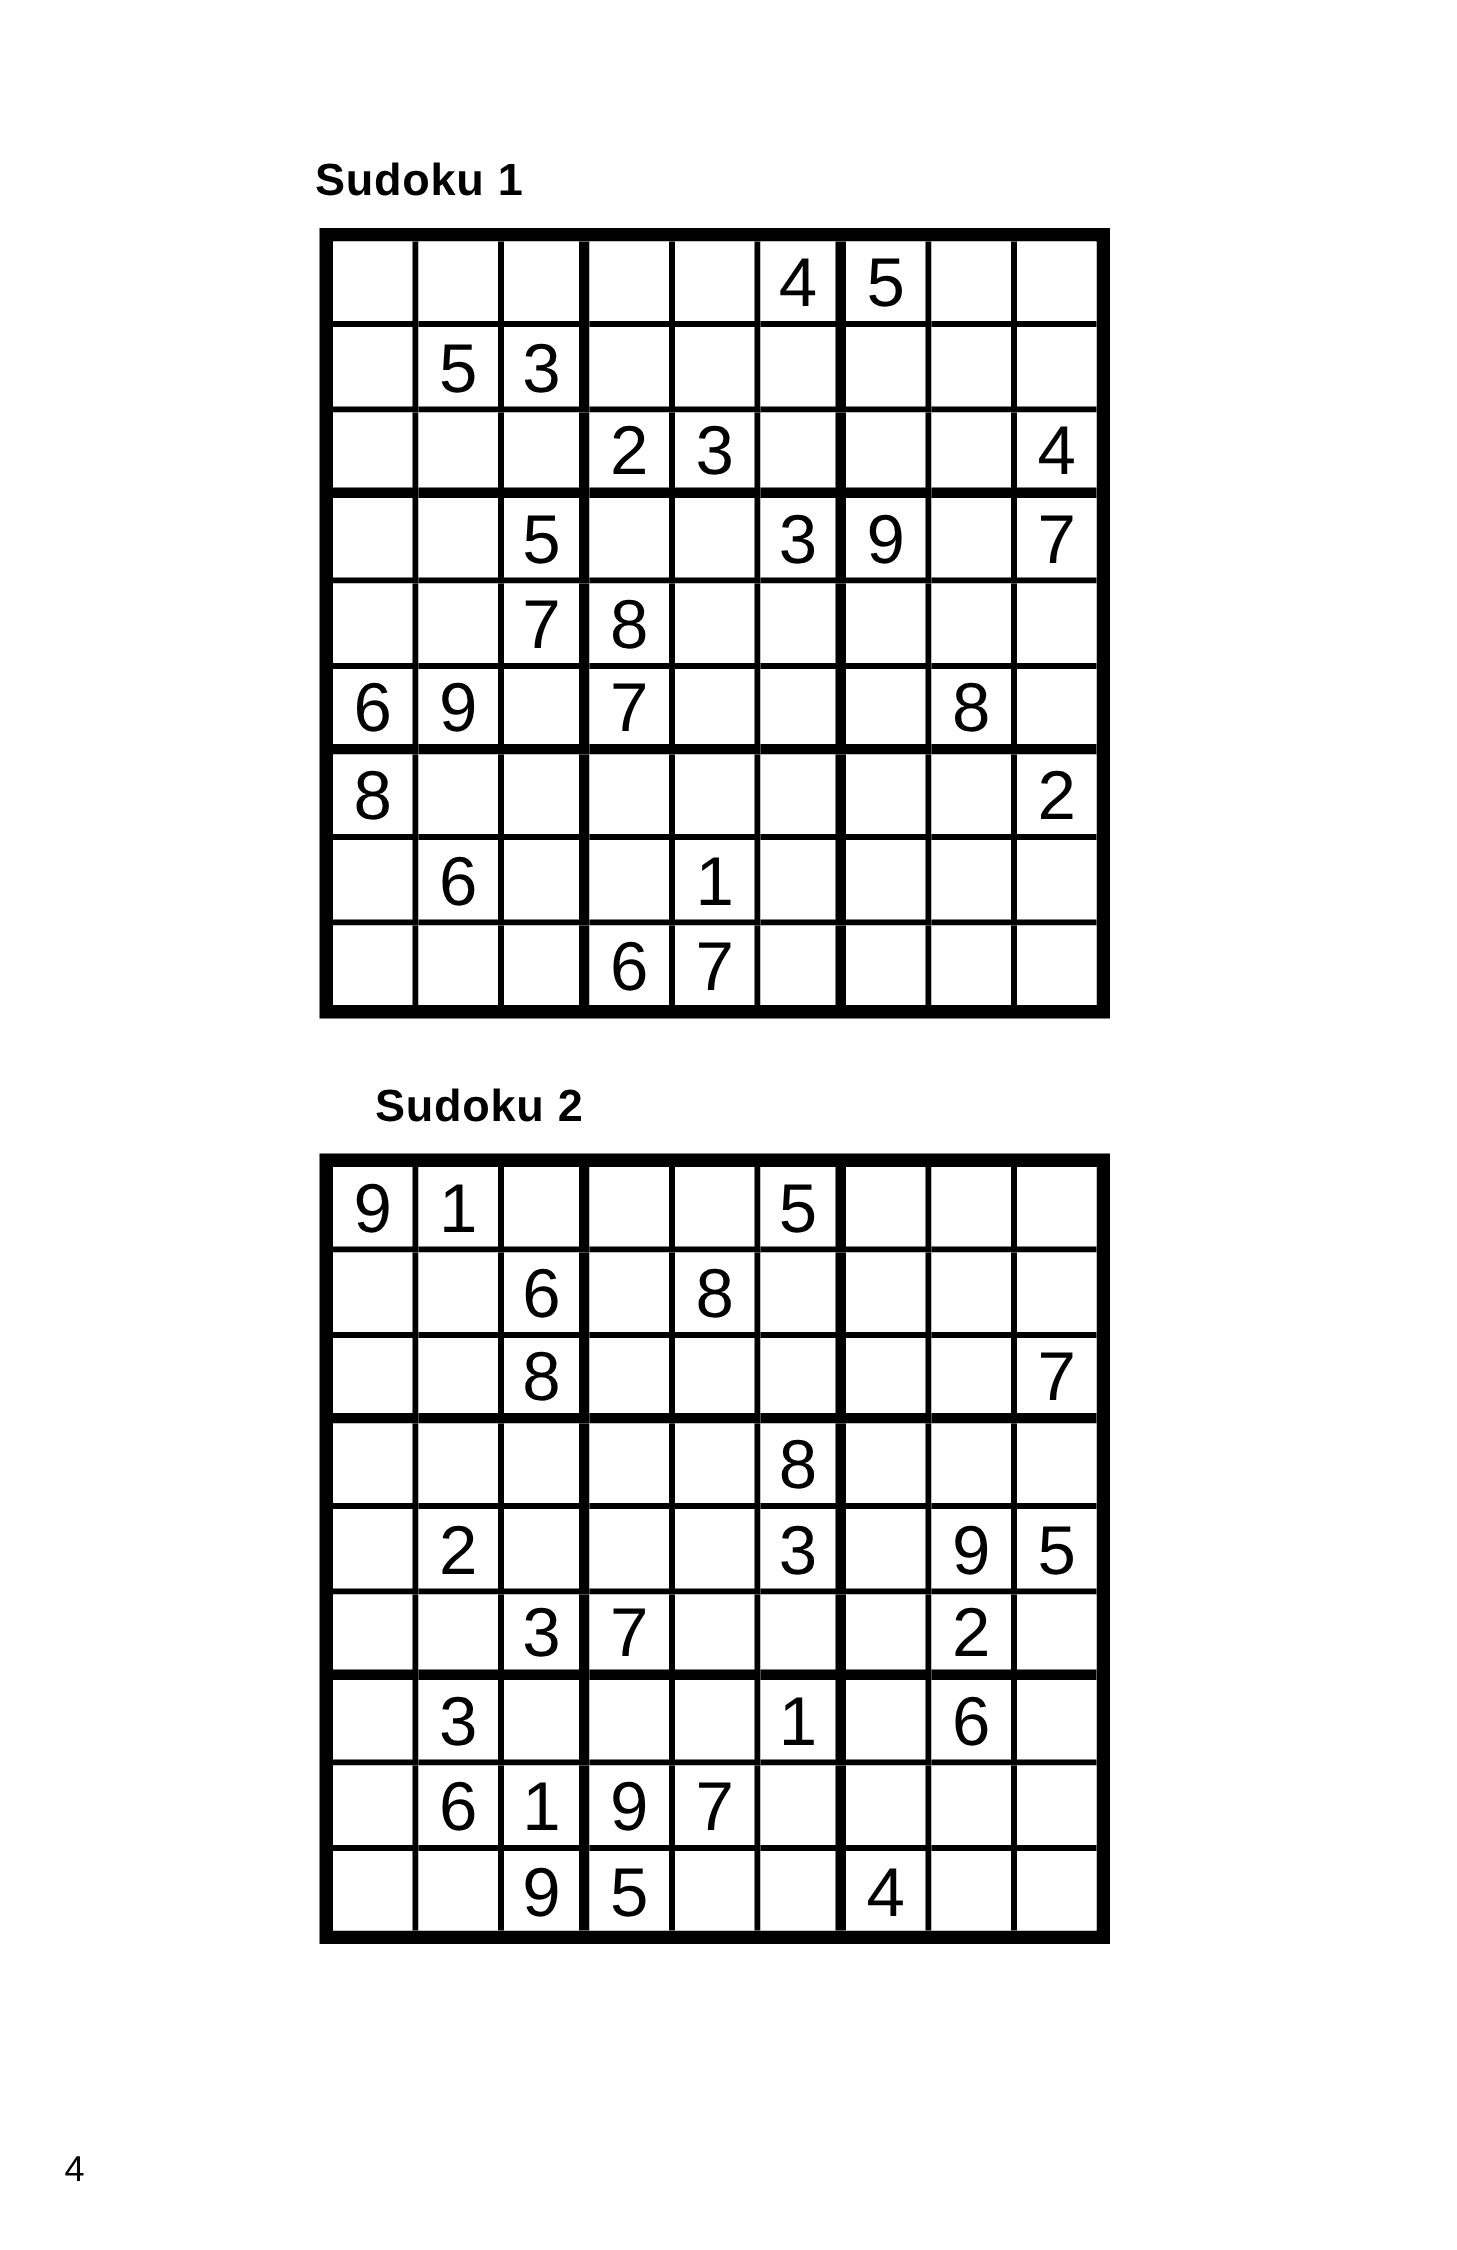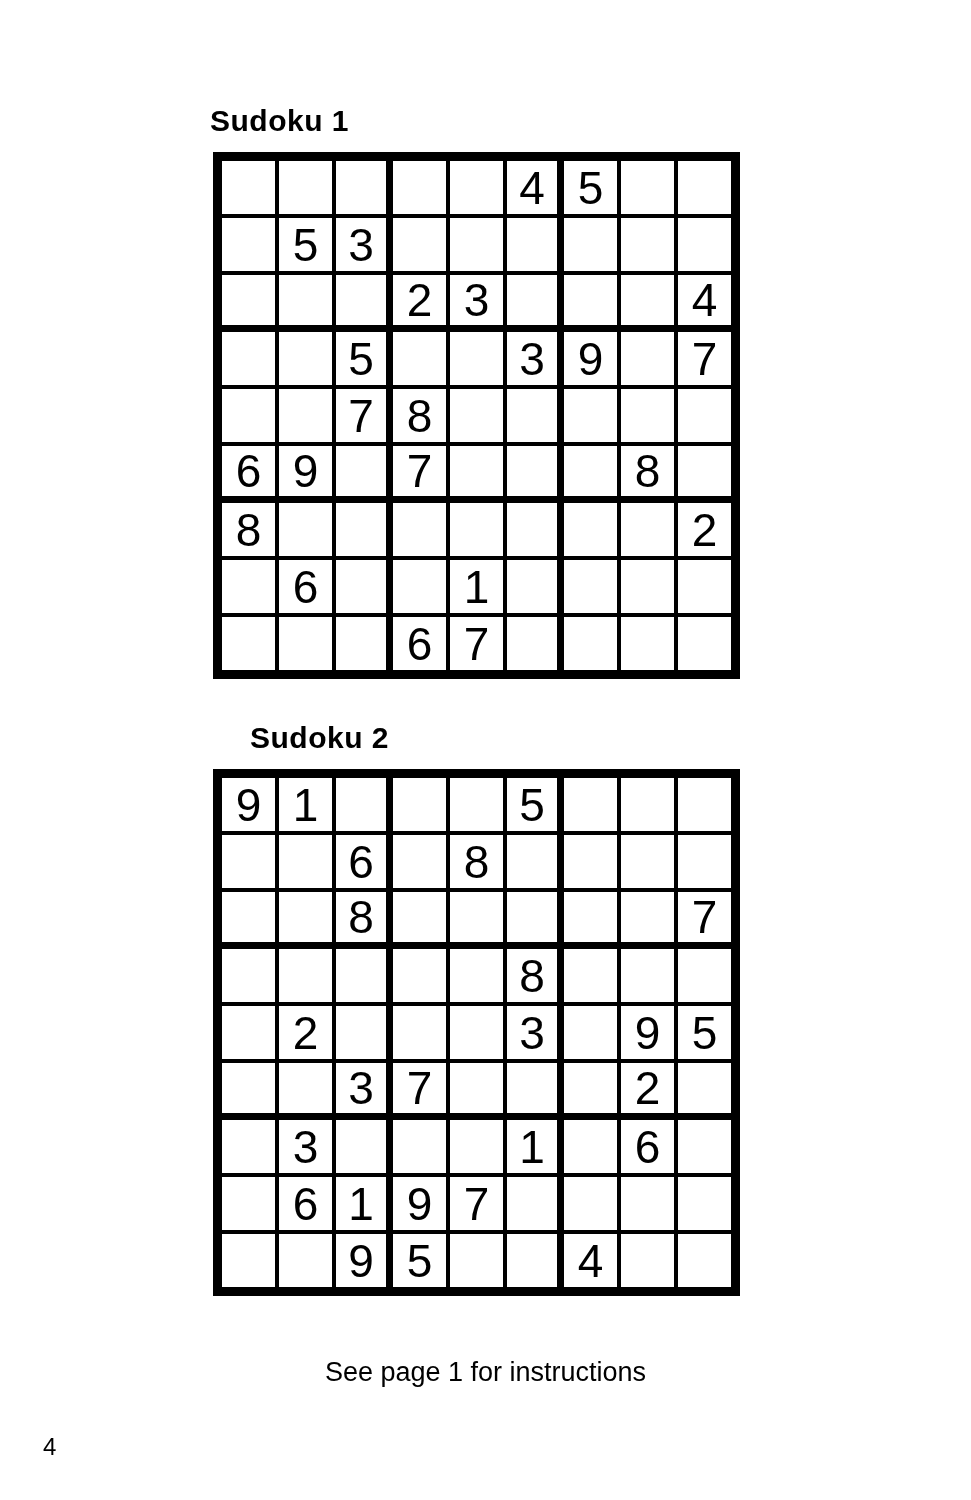--- a/index.html
+++ b/index.html
@@ -249,17 +249,16 @@
       <div class="cell last-row"></div>
       <div class="cell vr last-row">9</div>
       <div class="cell last-row">5</div>
       <div class="cell last-row"></div>
       <div class="cell vr last-row"></div>
       <div class="cell last-row">4</div>
       <div class="cell last-row"></div>
       <div class="cell last-col last-row"></div>
     </div>
 
-  <div class="footer-note">See page 1 for instructions</div>
 
   <div class="page-number">4</div>
 
 </div>
 
 </body></html>

